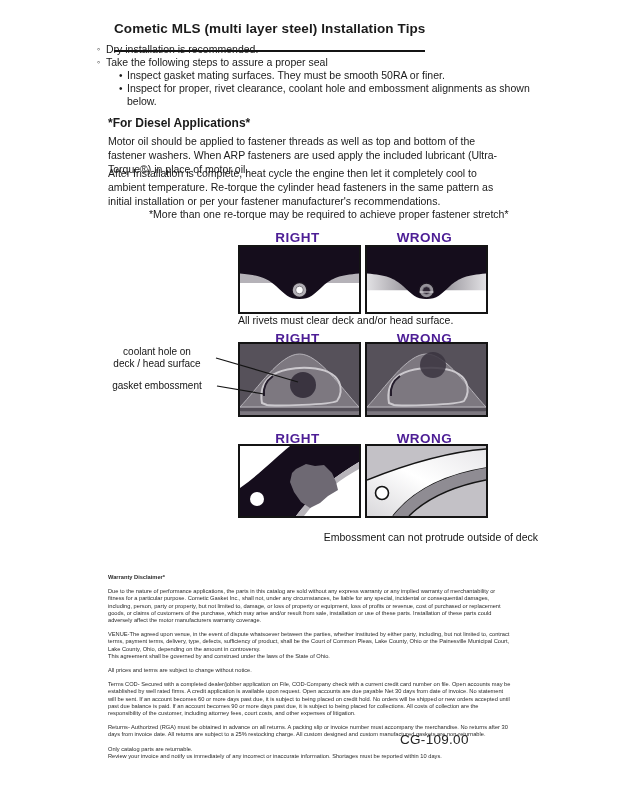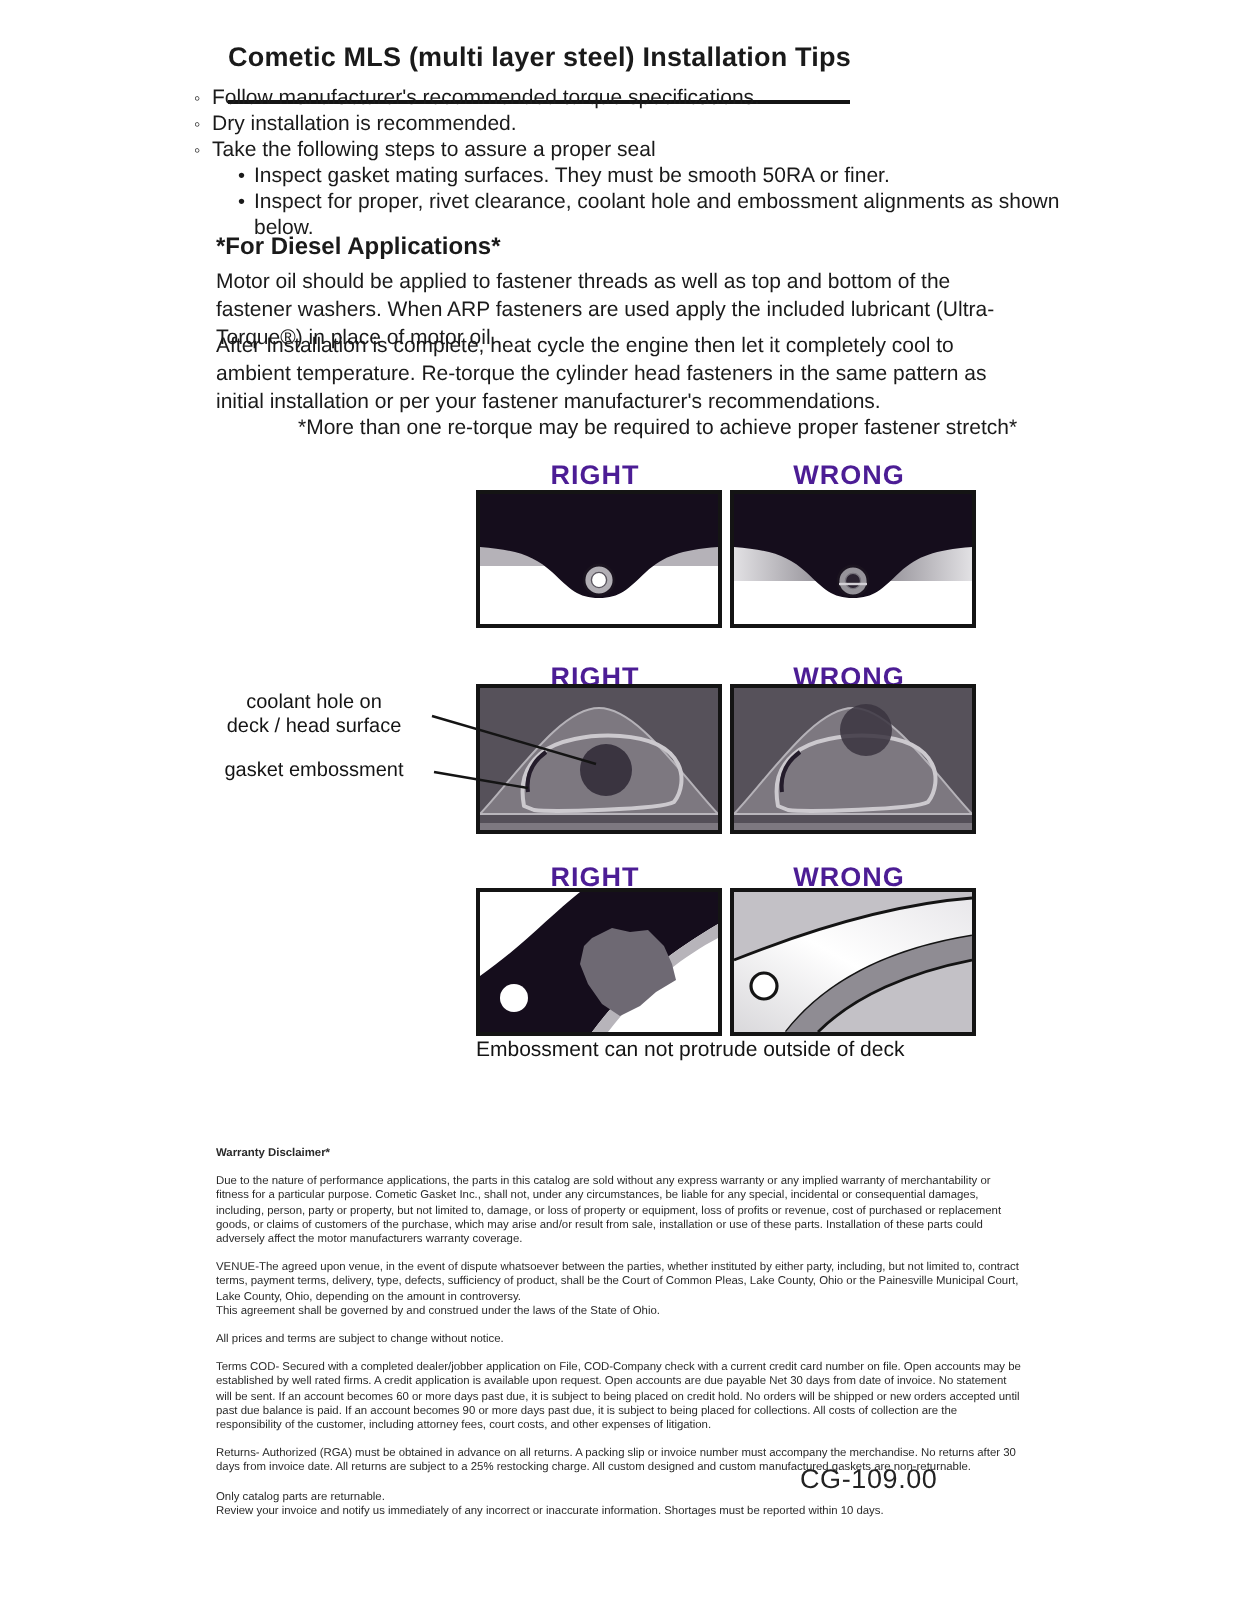--- a/index.html
+++ b/index.html
@@ -39,21 +39,20 @@
   .warranty .tight{margin:0;}
   .page-code{font-size:13.5px;color:#222;letter-spacing:.3px;}
   .leader{pointer-events:none;}
 </style>
 </head>
 <body>
 
 <div class="abs title" style="left:114px;top:21px;">Cometic MLS (multi layer steel) Installation Tips</div>
 
 <div class="abs bullet-list" style="left:97px;top:43px;width:450px;">
-  <div class="b-item">Follow manufacturer's recommended torque specifications.</div>
   <div class="b-item">Dry installation is recommended.</div>
   <div class="b-item">Take the following steps to assure a proper seal</div>
   <div class="sb-item">Inspect gasket mating surfaces.  They must be smooth 50RA or finer.</div>
   <div class="sb-item">Inspect for proper, rivet clearance, coolant hole and embossment alignments as shown below.</div>
 </div>
 
 <div class="abs diesel-h" style="left:108px;top:116px;">*For Diesel Applications*</div>
 <div class="abs body-text" style="left:108px;top:134px;width:402px;">Motor oil should be applied to fastener threads as well as top and bottom of the fastener washers. When ARP fasteners are used apply the included lubricant (Ultra-Torque®) in place of motor oil.</div>
 <div class="abs body-text" style="left:108px;top:166px;width:402px;">After Installation is complete, heat cycle the engine then let it completely cool to ambient temperature. Re-torque the cylinder head fasteners in the same pattern as initial installation or per your fastener manufacturer's recommendations.</div>
 <div class="abs body-text" style="left:108px;top:207px;width:402px;margin-left:41px;">*More than one re-torque may be required to achieve proper fastener stretch*</div>
@@ -87,20 +86,21 @@
       <rect x="0" y="0" width="119" height="65" fill="#ffffff"></rect>
       <rect x="0" y="26" width="119" height="17.5" fill="url(#deckGrad)"></rect>
       <rect x="0" y="43.5" width="119" height="21.5" fill="#ffffff"></rect>
       <path d="M0,0 H119 V26.5 C100,28 92,31 83,39 C74,47.5 70,52 59.5,52 C49,52 45,47.5 36,39 C27,31 19,28 0,26.5 Z" fill="#150d1c"></path>
       <circle cx="59.5" cy="43.5" r="7.5" fill="#96939a" stroke="#1a131f" stroke-width="1.4"></circle>
       <circle cx="59.5" cy="43.5" r="3.8" fill="#2b2331" stroke="#77737c" stroke-width="0.7"></circle>
       <line x1="52.5" y1="45" x2="66.5" y2="45" stroke="#d3d0d6" stroke-width="1.2"></line>
     </svg>
   </div>
 
+  <div class="abs caption" style="left:238px;top:86px;width:300px;">All rivets must clear deck and/or head surface.</div>
 
   <div class="abs rw-label" style="left:238px;top:103px;">RIGHT</div>
   <div class="abs rw-label" style="left:365px;top:103px;">WRONG</div>
 
   <div class="abs annot" style="left:100px;top:118px;width:114px;">
     <div>coolant hole on</div>
     <div>deck / head surface</div>
   </div>
   <div class="abs annot" style="left:100px;top:152px;width:114px;">gasket embossment</div>
 
@@ -156,21 +156,21 @@
       <rect x="0" y="0" width="119" height="70" fill="#c3c1c6"></rect>
       <path d="M0,34 C40,18 80,6 119,3 L119,22 C82,28 48,42 26,70 L0,70 Z" fill="url(#swooshGrad)"></path>
       <path d="M0,34 C40,18 80,6 119,3" fill="none" stroke="#141414" stroke-width="1.4"></path>
       <path d="M26,70 C48,42 82,28 119,22" fill="none" stroke="#141414" stroke-width="1.4"></path>
       <path d="M26,70 C48,42 82,28 119,22 L119,34 C88,40 60,52 42,70 Z" fill="#8f8c93"></path>
       <path d="M42,70 C60,52 88,40 119,34" fill="none" stroke="#141414" stroke-width="1.4"></path>
       <circle cx="15" cy="47" r="6.5" fill="#ffffff" stroke="#141414" stroke-width="1.6"></circle>
     </svg>
   </div>
 
-  <div class="abs caption" style="left:238px;top:291px;width:300px;">
+  <div class="abs caption" style="left:238px;top:303px;width:300px;text-align:right;">
     <div>Embossment can not protrude outside of deck</div>
   </div>
 
   <svg class="abs leader" style="left:0;top:0;" width="618" height="330" viewBox="0 0 618 330">
     <line x1="216" y1="130" x2="298" y2="154" stroke="#141414" stroke-width="1.2"></line>
     <line x1="217" y1="158" x2="264" y2="166" stroke="#141414" stroke-width="1.2"></line>
   </svg>
 </div>
 
 <div class="abs warranty" style="left:108px;top:574px;">

